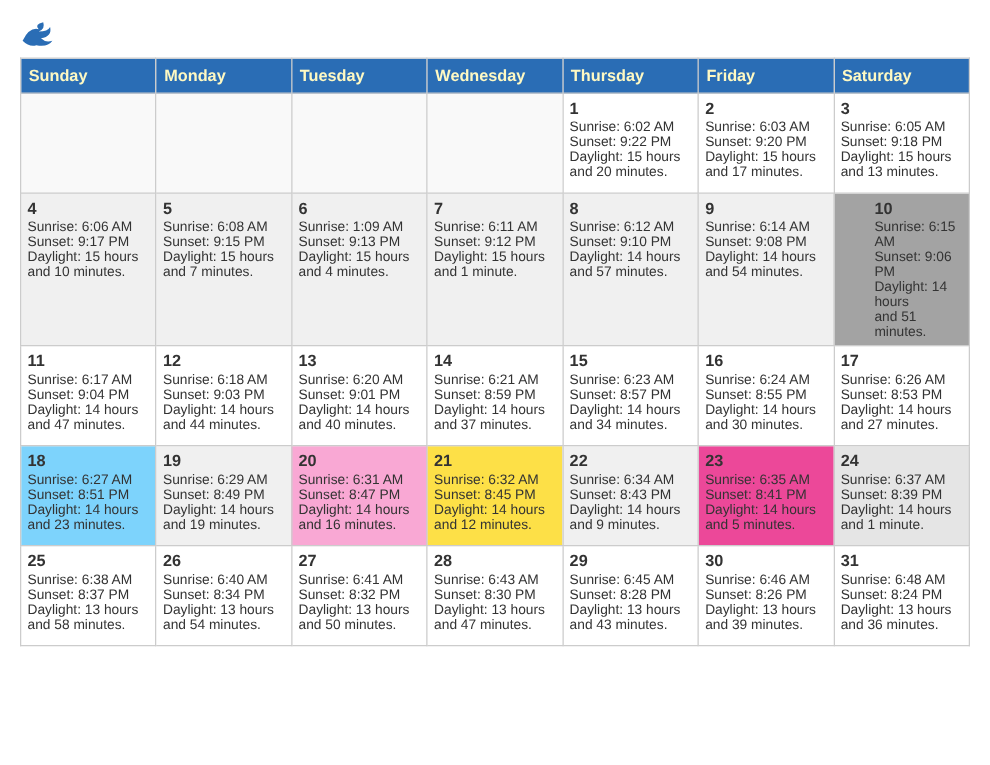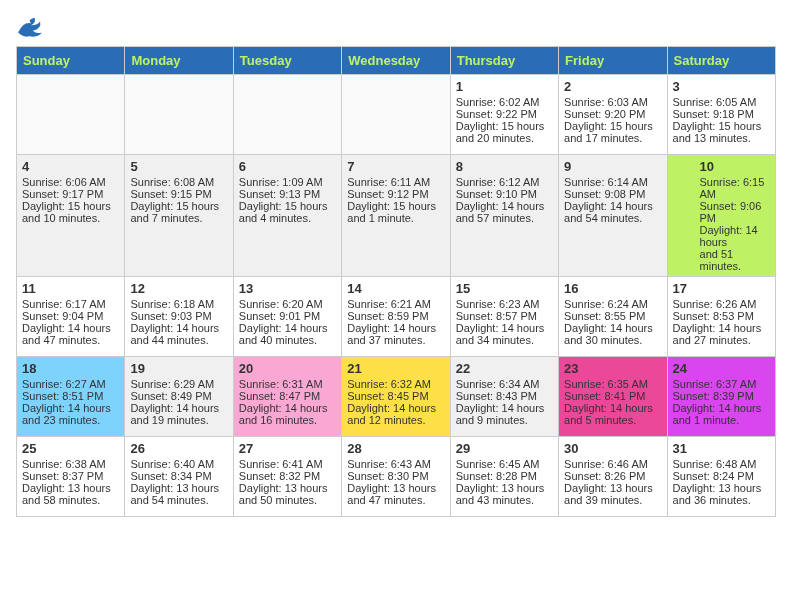--- a/index.html
+++ b/index.html
@@ -52,21 +52,21 @@
       font-size: 16px;
       color: #333;
     }
     table {
       width: 100%;
       border-collapse: collapse;
       table-layout: fixed;
     }
     th {
       background-color: #2a6db5;
-      color: #bef264;
+      color: #fef9c3;
       text-align: left;
       padding: 6px 6px;
       font-size: 13px;
       border: 1px solid #ccc;
     }
     td {
       border: 1px solid #ccc;
       vertical-align: top;
       padding: 4px 5px;
       font-size: 11px;
@@ -182,21 +182,21 @@
           <div>Daylight: 14 hours</div>
           <div>and 57 minutes.</div>
         </td>
         <td style="background: rgb(240, 240, 240);">
           <span class="day-num">9</span>
           <div>Sunrise: 6:14 AM</div>
           <div>Sunset: 9:08 PM</div>
           <div>Daylight: 14 hours</div>
           <div>and 54 minutes.</div>
         </td>
-        <td style="background: #bef264; padding-left: 32px;">
+        <td style="background: #a3a3a3; padding-left: 32px;">
           <span class="day-num">10</span>
           <div>Sunrise: 6:15 AM</div>
           <div>Sunset: 9:06 PM</div>
           <div>Daylight: 14 hours</div>
           <div>and 51 minutes.</div>
         </td>
       </tr>
       <tr>
         <td>
           <span class="day-num">11</span>
@@ -284,21 +284,21 @@
           <div>Daylight: 14 hours</div>
           <div>and 9 minutes.</div>
         </td>
         <td style="background: #ec4899;">
           <span class="day-num">23</span>
           <div>Sunrise: 6:35 AM</div>
           <div>Sunset: 8:41 PM</div>
           <div>Daylight: 14 hours</div>
           <div>and 5 minutes.</div>
         </td>
-        <td style="background: #d946ef;">
+        <td style="background: #e5e5e5;">
           <span class="day-num">24</span>
           <div>Sunrise: 6:37 AM</div>
           <div>Sunset: 8:39 PM</div>
           <div>Daylight: 14 hours</div>
           <div>and 1 minute.</div>
         </td>
       </tr>
       <tr>
         <td>
           <span class="day-num">25</span>

